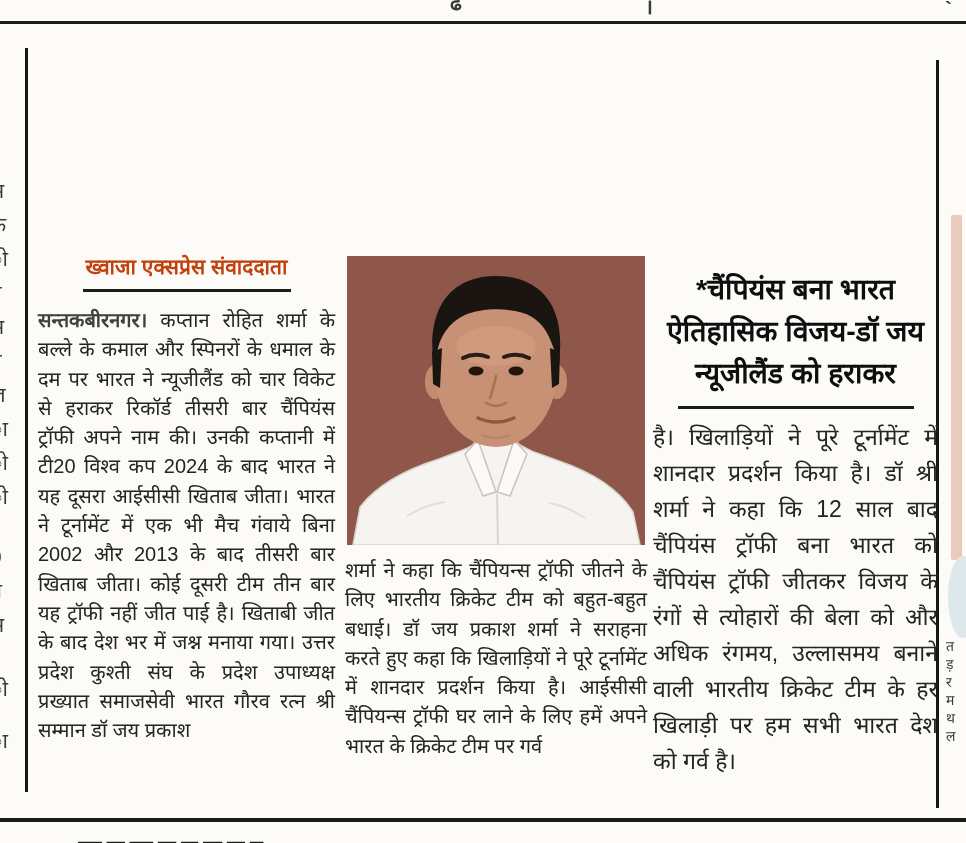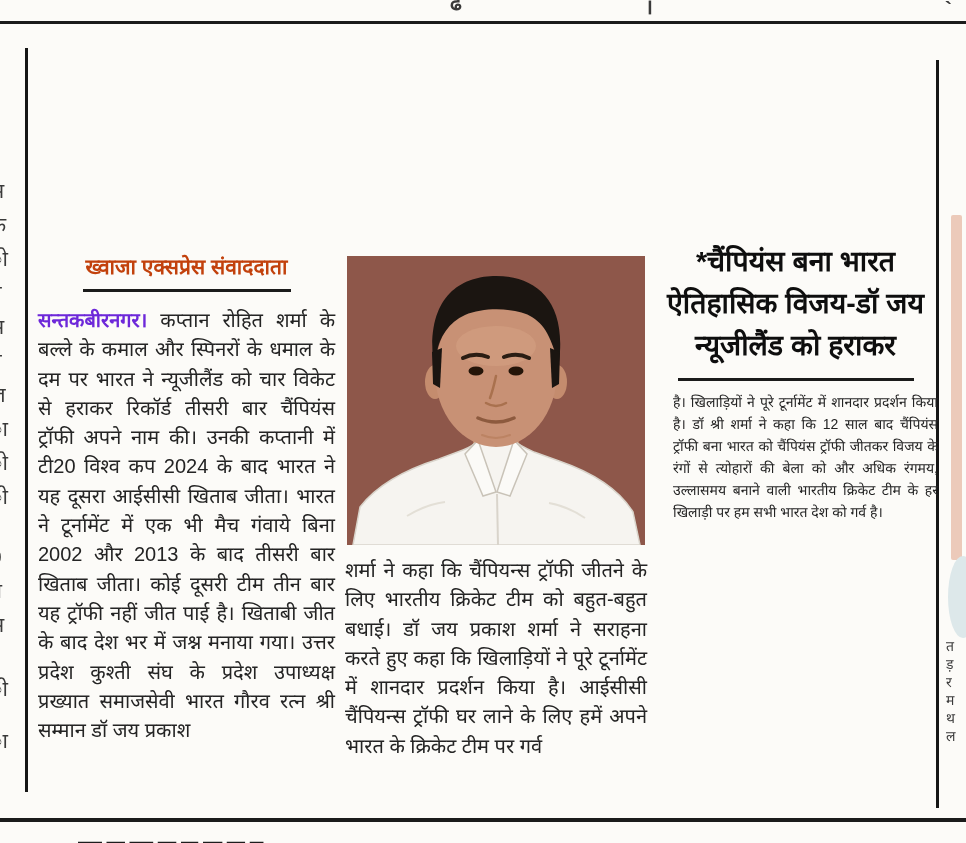--- a/index.html
+++ b/index.html
@@ -35,31 +35,31 @@
 
   
   .body-text {
     font-size:20px; line-height:29.3px;
     text-align:justify; text-justify:inter-word;
     color:#242424;
   }
   .col-left  { position:absolute; left:38px;  top:252px; width:297px; }
   .byline { font-weight:bold; font-size:21px; text-align:center; color:#c2410c; padding:0 10px; }
   .byline-rule { width:208px; height:3px; background:#1b1b1b; margin:9px auto 14px auto; }
-  .dateline { font-weight:bold; color:#6d28d9; }
+  .dateline { font-weight:bold; color:#404040; }
 
   .photo { position:absolute; left:347px; top:256px; width:298px; height:289px; }
   .photo svg { display:block; width:100%; height:100%; }
 
   .col-mid   { position:absolute; left:345px; top:556px; width:302px; }
-  .col-right { position:absolute; left:653px; top:240px; width:285px; }
+  .col-right { position:absolute; left:653px; top:268px; width:285px; }
   .subhead { text-align:center; font-weight:900; font-size:28.5px; line-height:42px; color:#0e0e0e; }
   .subhead span { display:block; }
   .subhead-rule { width:236px; height:3px; background:#1b1b1b; margin:12px auto 10px auto; }
-  .col-right .body-text { font-size:14px; line-height:22px;margin-left:20px; }
+  .col-right .body-text { font-size:23px; line-height:36px; }
 
   
   .frag-zone { position:absolute; overflow:hidden; pointer-events:none; color:#3a3a3a; }
   .frag-zone .frag-item { position:absolute; font-size:21px; line-height:21px; white-space:nowrap; }
   .left-margin  { left:0; top:178px; width:13px; height:582px; }
   .left-margin .frag-item { left:-10px; }
   .top-margin   { left:0; top:0; width:966px; height:17px; font-weight:bold; }
   .right-margin { left:946px; top:636px; width:20px; height:130px; font-size:14px; }
   .right-margin .frag-item { font-size:14px; }
   .bottom-frag {

